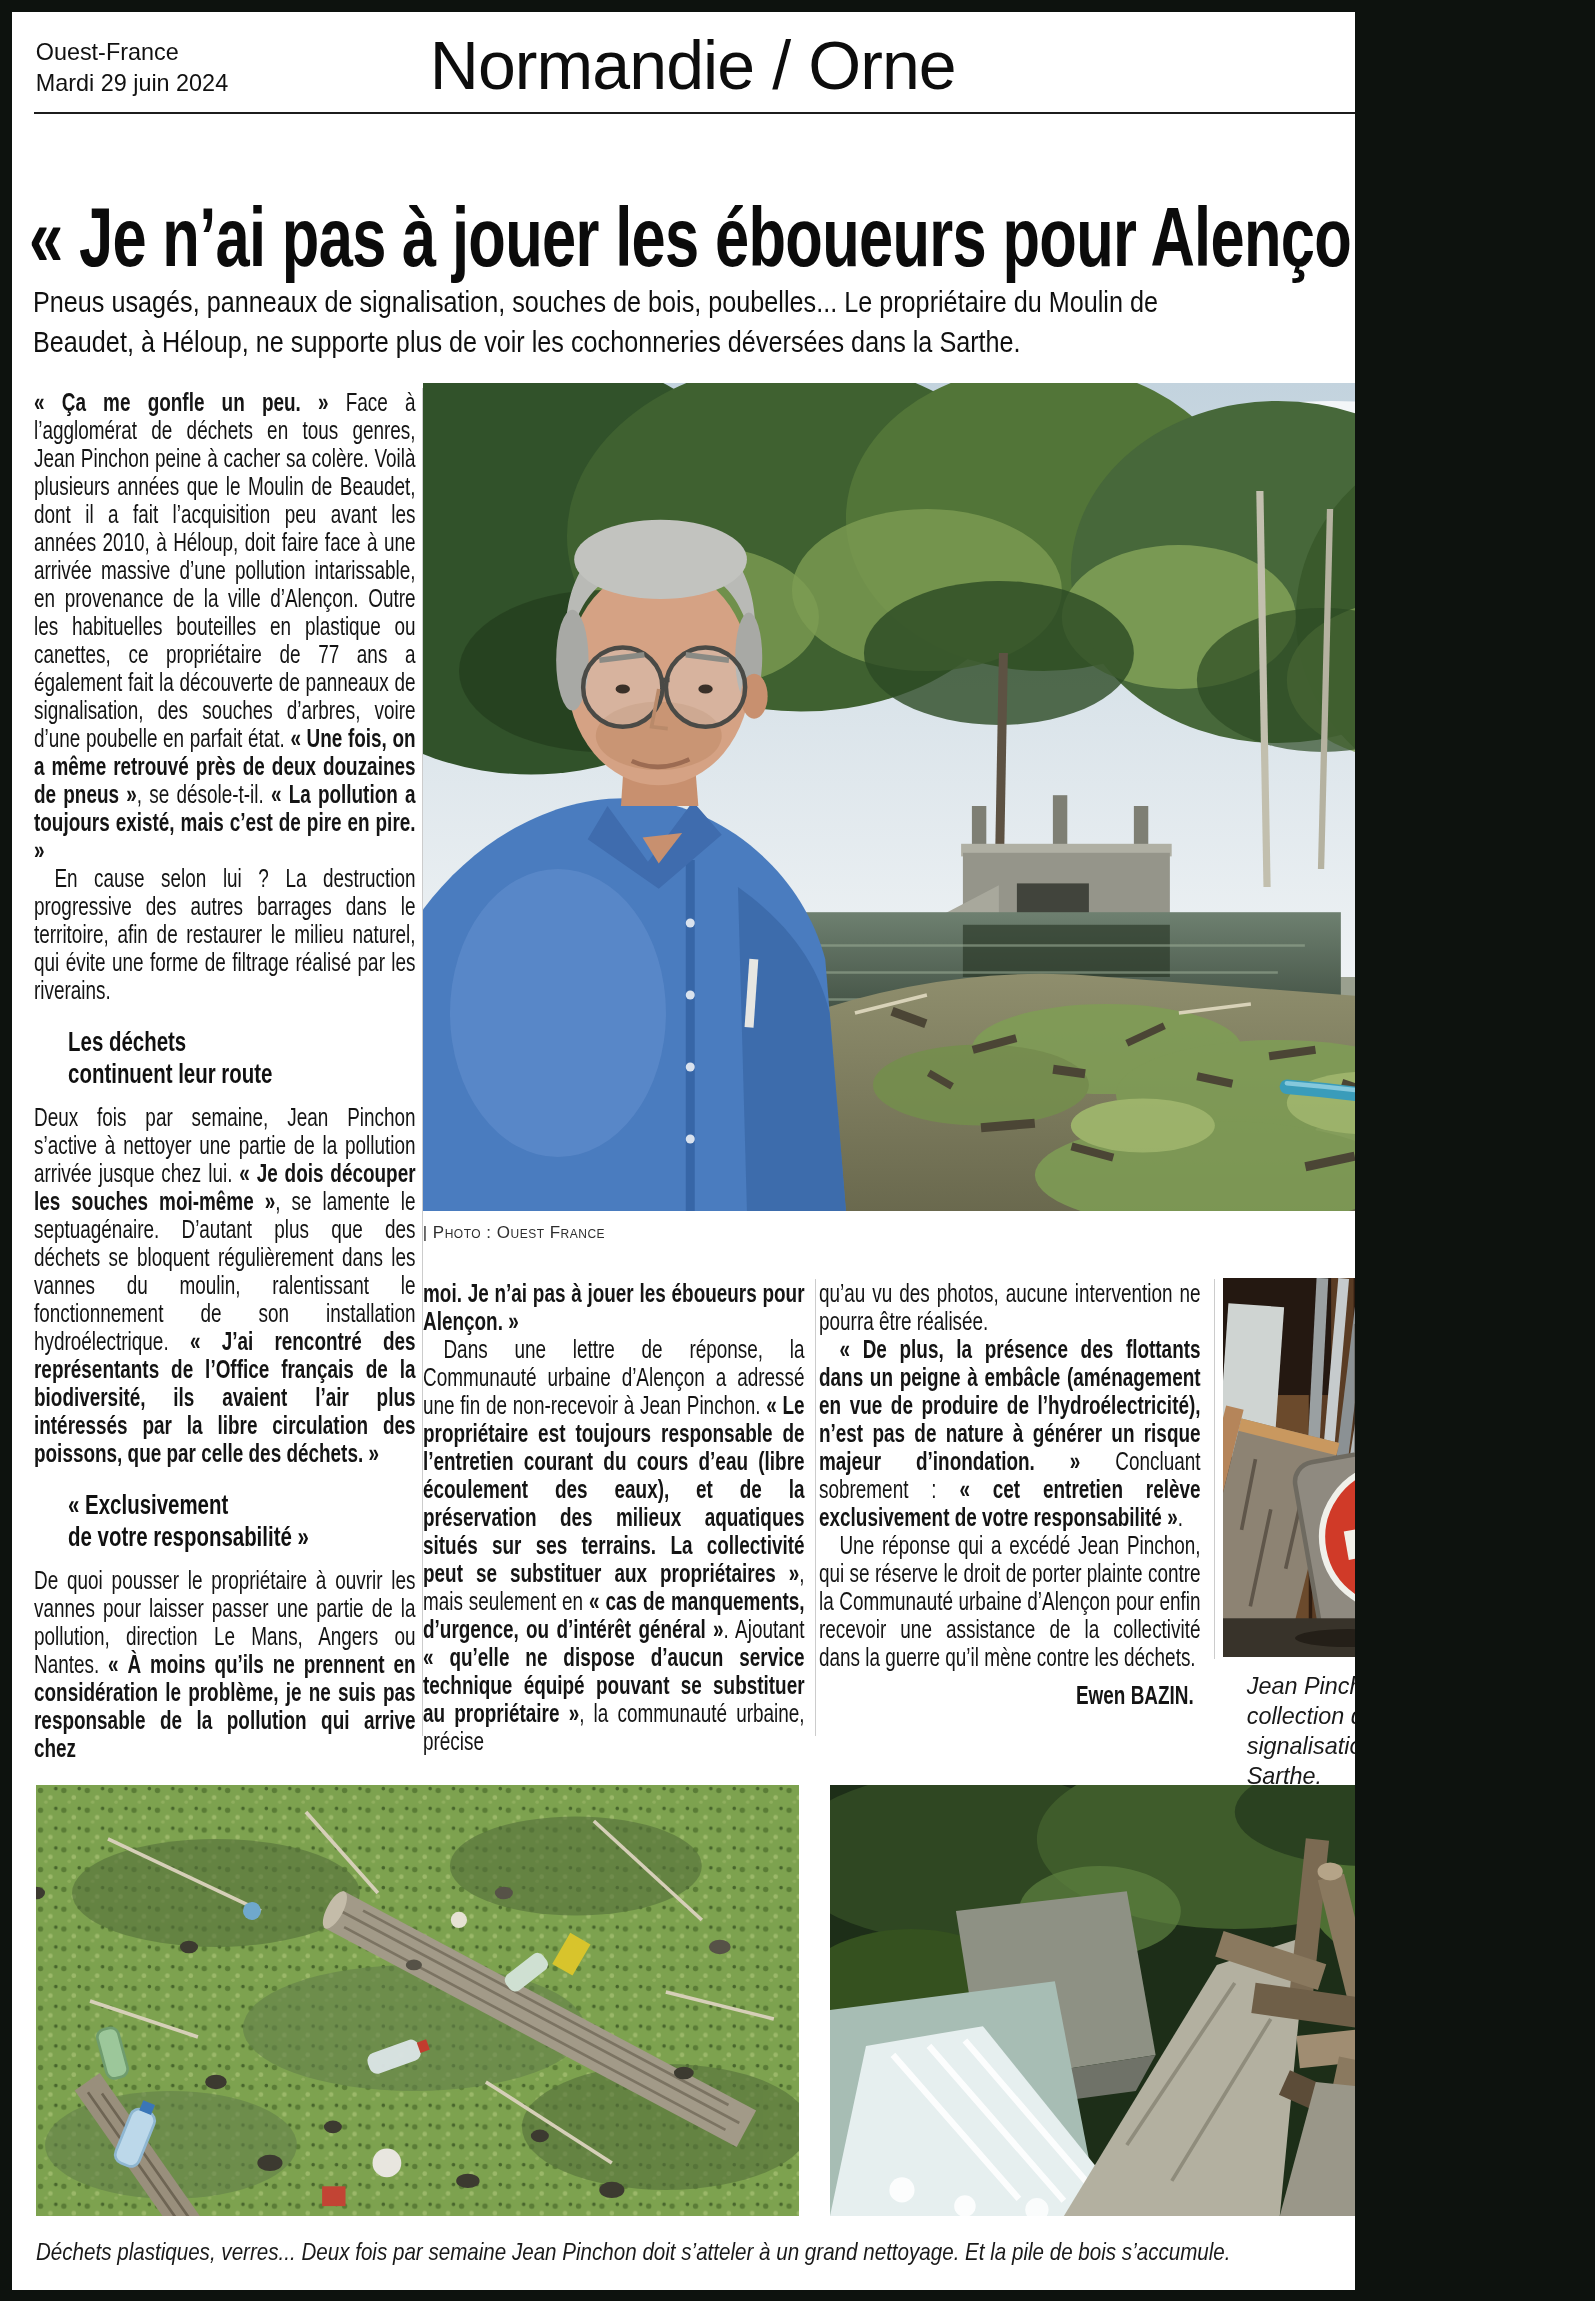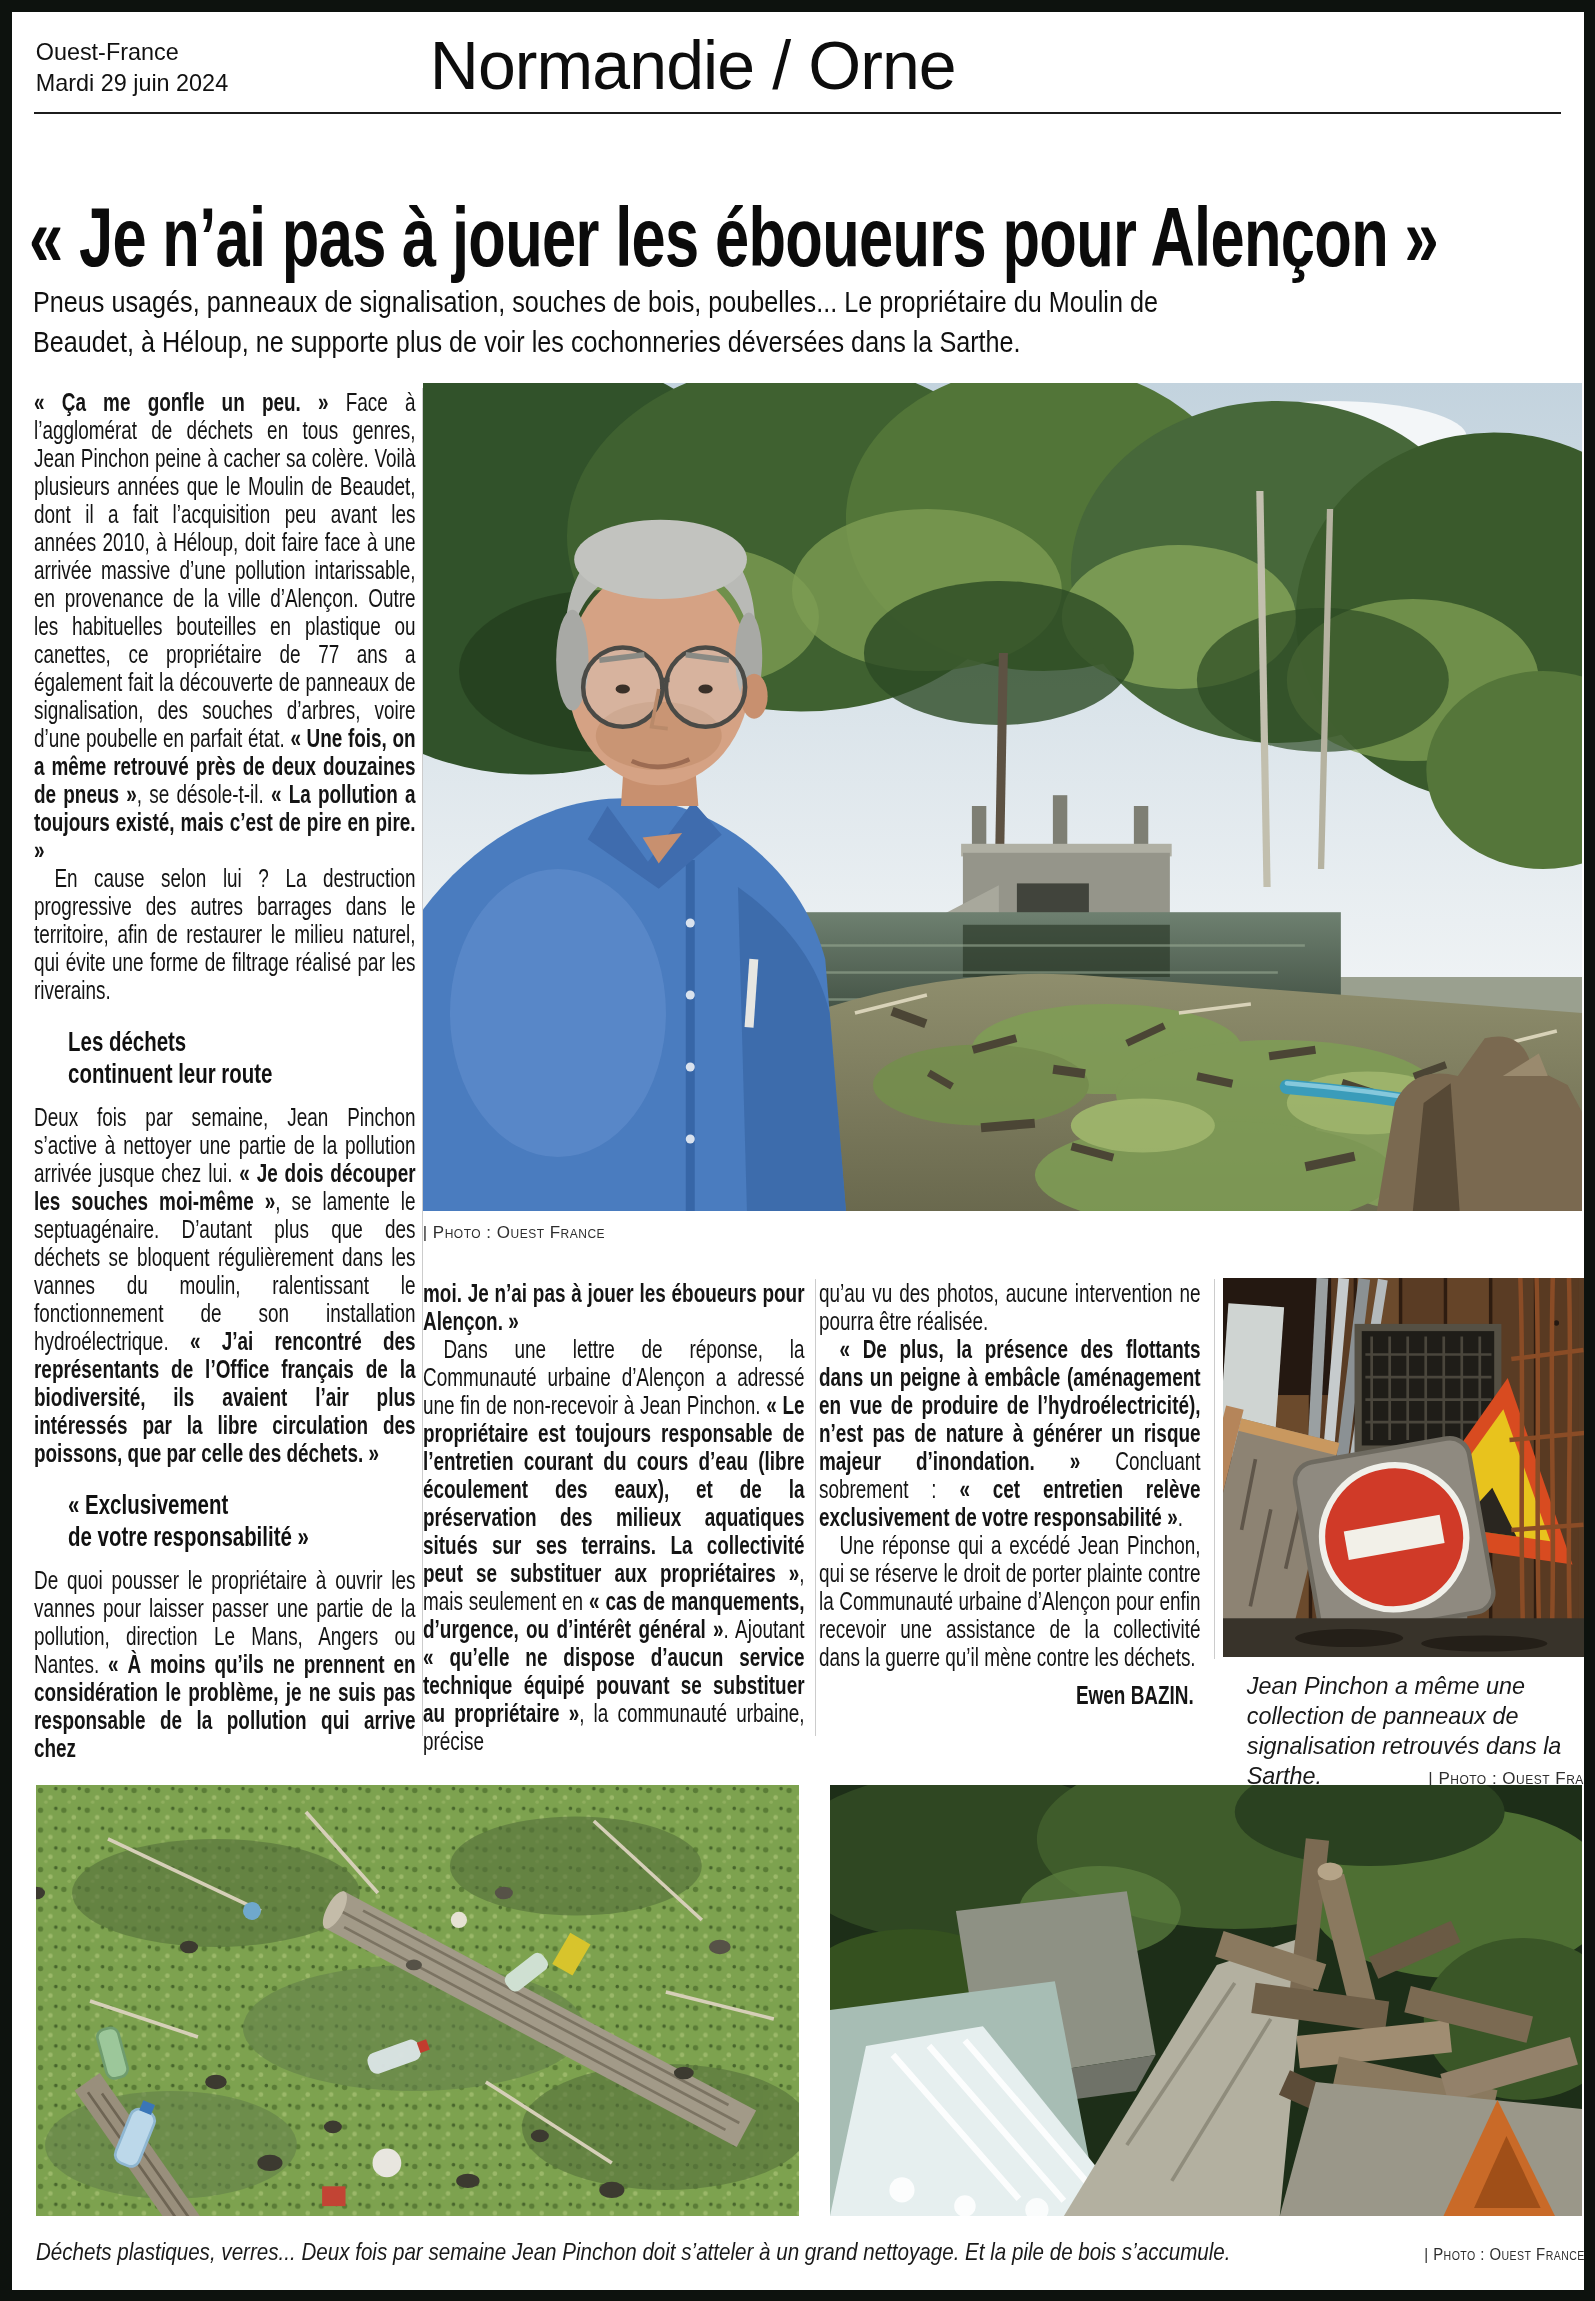--- a/index.html
+++ b/index.html
@@ -1,17 +1,17 @@
 <!DOCTYPE html>
 <html lang="fr" style="font-size:14.4px"><head>
 <meta charset="utf-8">
 <style>
   html,body{margin:0;padding:0;background:#0d120e;}
   body{width:1596px;height:2302px;position:relative;font-family:"Liberation Sans",sans-serif;}
-  .page{position:absolute;left:11.7px;top:11.7px;width:1572px;height:2278px;background:#ffffff;overflow:hidden;}
+  .page{position:absolute;left:11.7px;top:11.7px;width:1343px;height:2278px;background:#ffffff;overflow:hidden;}
 
   .brand{position:absolute;left:24px;top:25px;font-size:23.4px;line-height:31px;color:#111;}
   .section-title{position:absolute;left:418px;top:14.4px;font-size:68px;letter-spacing:-0.9px;color:#0d0d0d;white-space:nowrap;}
   .header-rule{position:absolute;left:22.5px;top:100px;width:1527px;height:2.7px;background:#1c1c1c;}
 
   .headline{position:absolute;left:17px;top:178px;width:2160px;transform:scaleX(0.74);transform-origin:0 0;
             font-size:83px;font-weight:bold;letter-spacing:-0.9px;color:#0b0b0b;white-space:nowrap;}
   .standfirst{position:absolute;left:21px;top:270px;width:1440px;transform:scaleX(0.84);transform-origin:0 0;
             font-size:30px;line-height:40px;color:#101010;}
 

